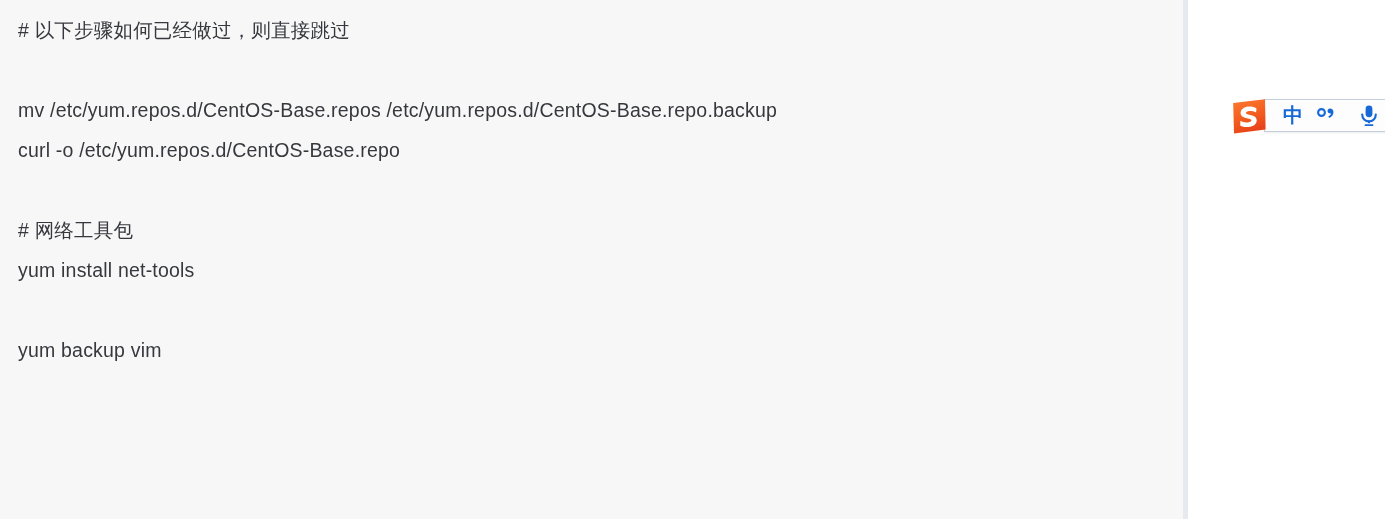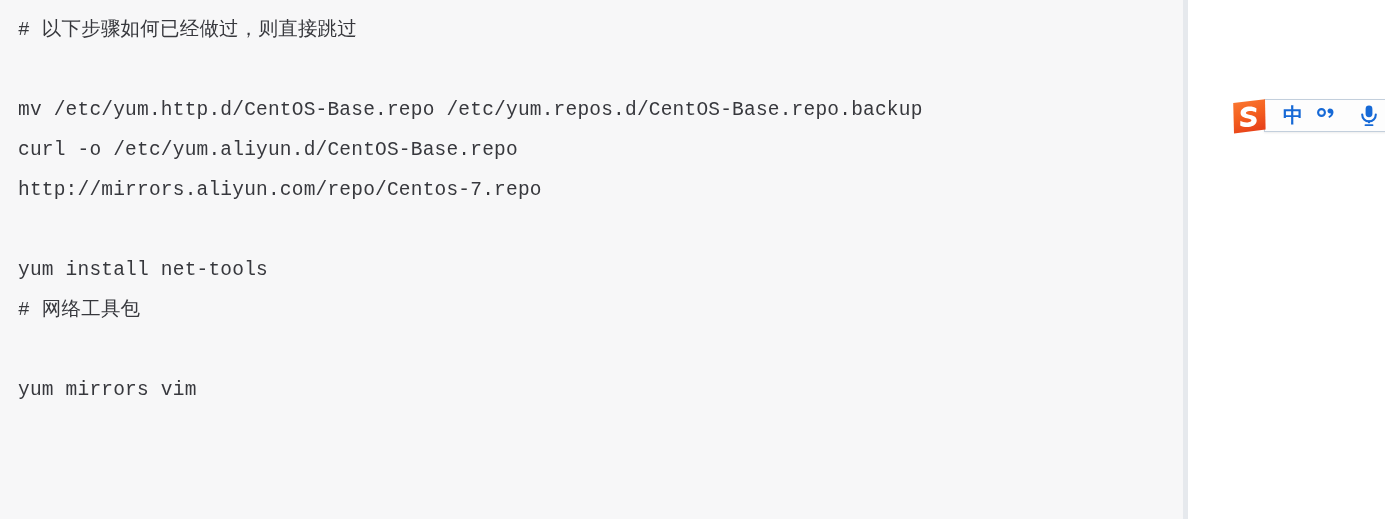--- a/index.html
+++ b/index.html
@@ -36,21 +36,21 @@
     background: #e6e9ed;
   }
 
   #code-lines {
     margin: 0;
     padding: 0;
     list-style: none;
   }
 
   .code-line {
-    font-family: Liberation Mono, monospace;
+    font-family: Liberation Sans, sans-serif;
     font-size: 19.5px;
     line-height: 40px;
     color: #37383d;
     white-space: pre;
     letter-spacing: 0.2px;
     min-height: 40px;
   }
 
   .code-line.blank {
     color: transparent;
@@ -107,28 +107,27 @@
     width: 44px;
   }
 </style>
 </head>
 <body>
 
 <div id="code-block">
   <ul id="code-lines">
     <li class="code-line"># 以下步骤如何已经做过，则直接跳过</li>
     <li class="code-line blank"> </li>
-    <li class="code-line">mv /etc/yum.http.d/CentOS-Base.repo /etc/yum.repos.d/CentOS-Base.repo.backup</li>
-    <li class="code-line">curl -o /etc/yum.aliyun.d/CentOS-Base.repo</li>
-    <li class="code-line">http://mirrors.aliyun.com/repo/Centos-7.repo</li>
+    <li class="code-line">mv /etc/yum.repos.d/CentOS-Base.repos /etc/yum.repos.d/CentOS-Base.repo.backup</li>
+    <li class="code-line">curl -o /etc/yum.repos.d/CentOS-Base.repo</li>
     <li class="code-line blank"> </li>
+    <li class="code-line"># 网络工具包</li>
     <li class="code-line">yum install net-tools</li>
-    <li class="code-line"># 网络工具包</li>
     <li class="code-line blank"> </li>
-    <li class="code-line">yum mirrors vim</li>
+    <li class="code-line">yum backup vim</li>
   </ul>
 </div>
 
 <div id="code-scroll-rail"></div>
 
 <div id="ime-toolbar">
   <div class="ime-btn" id="ime-btn-lang">中</div>
 
   <div class="ime-btn" id="ime-btn-punct">
     <svg width="26" height="20" viewBox="0 0 26 20">

